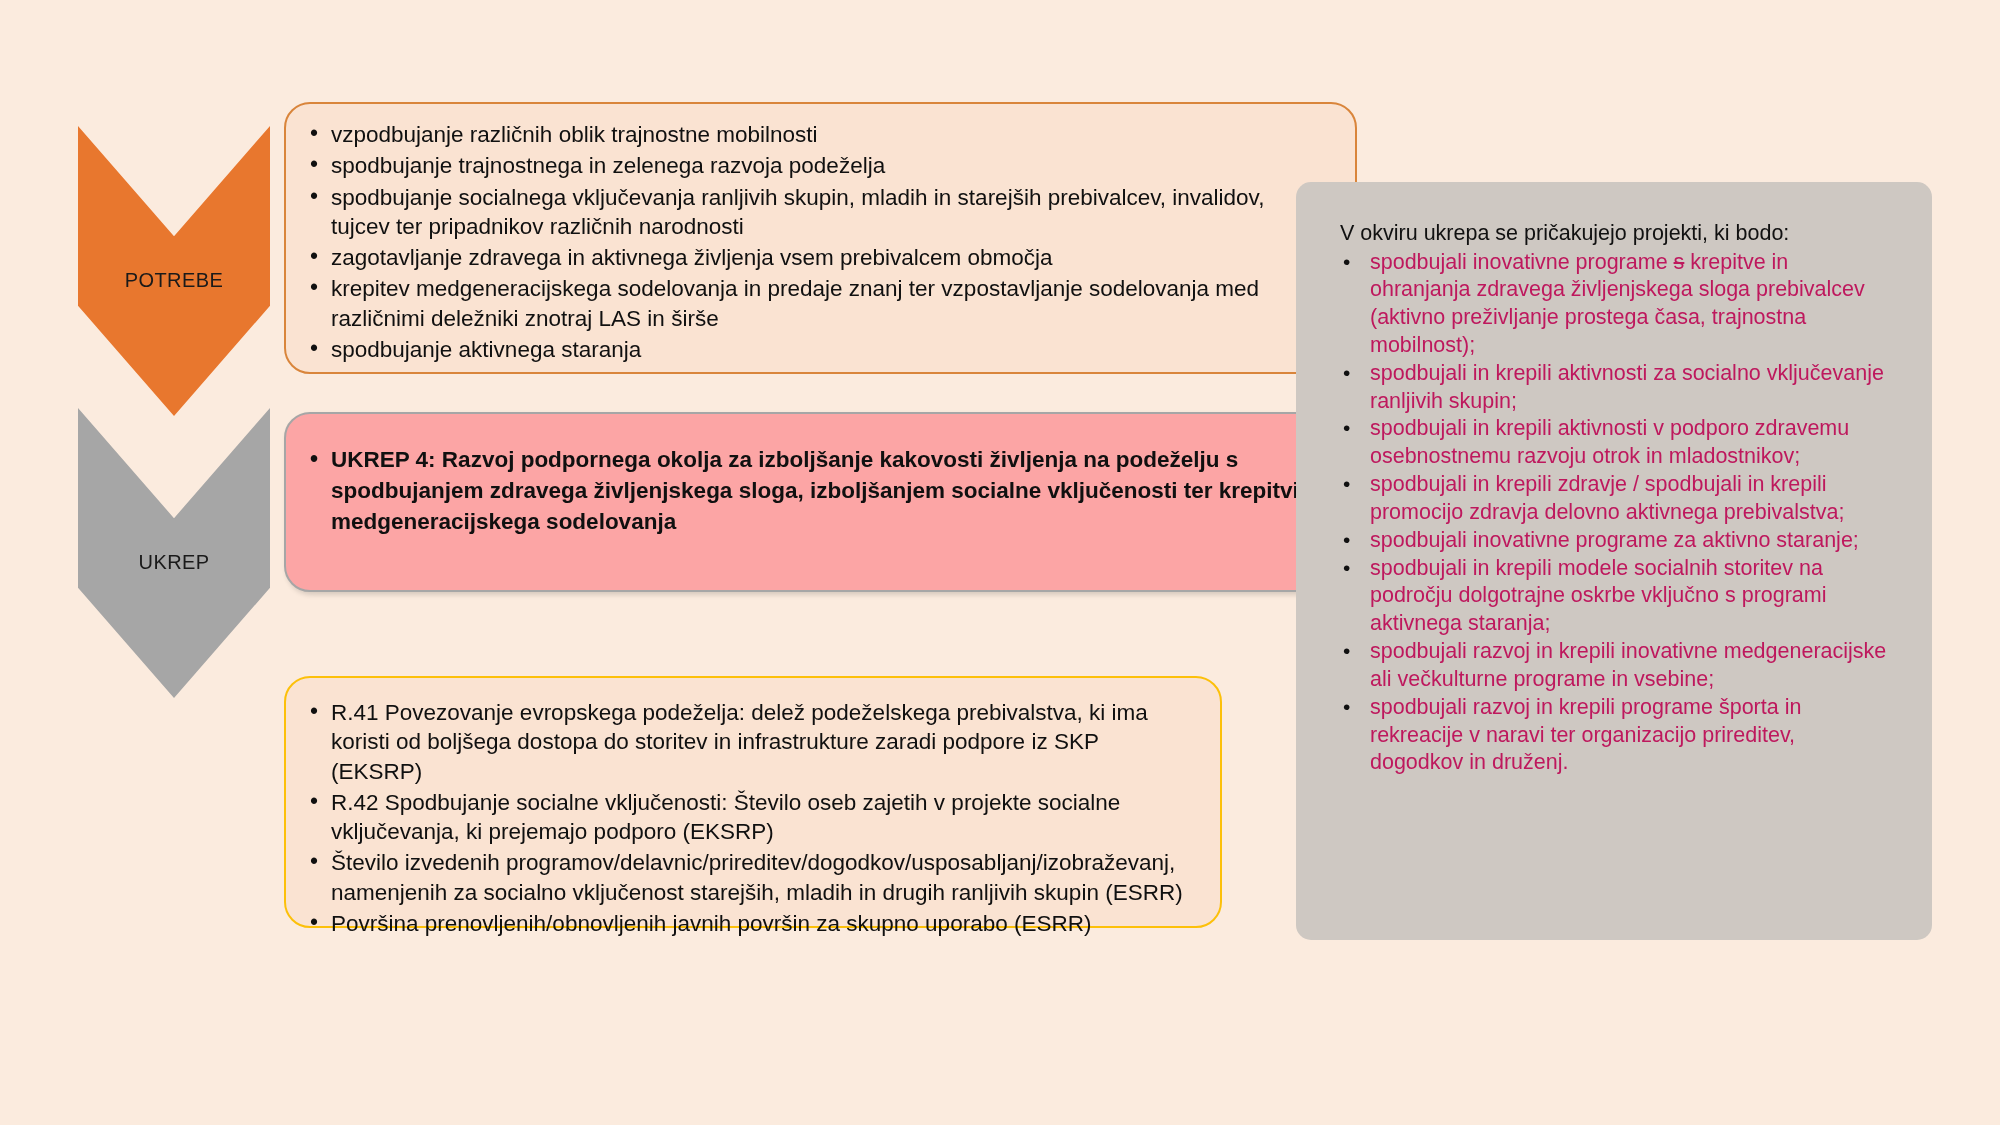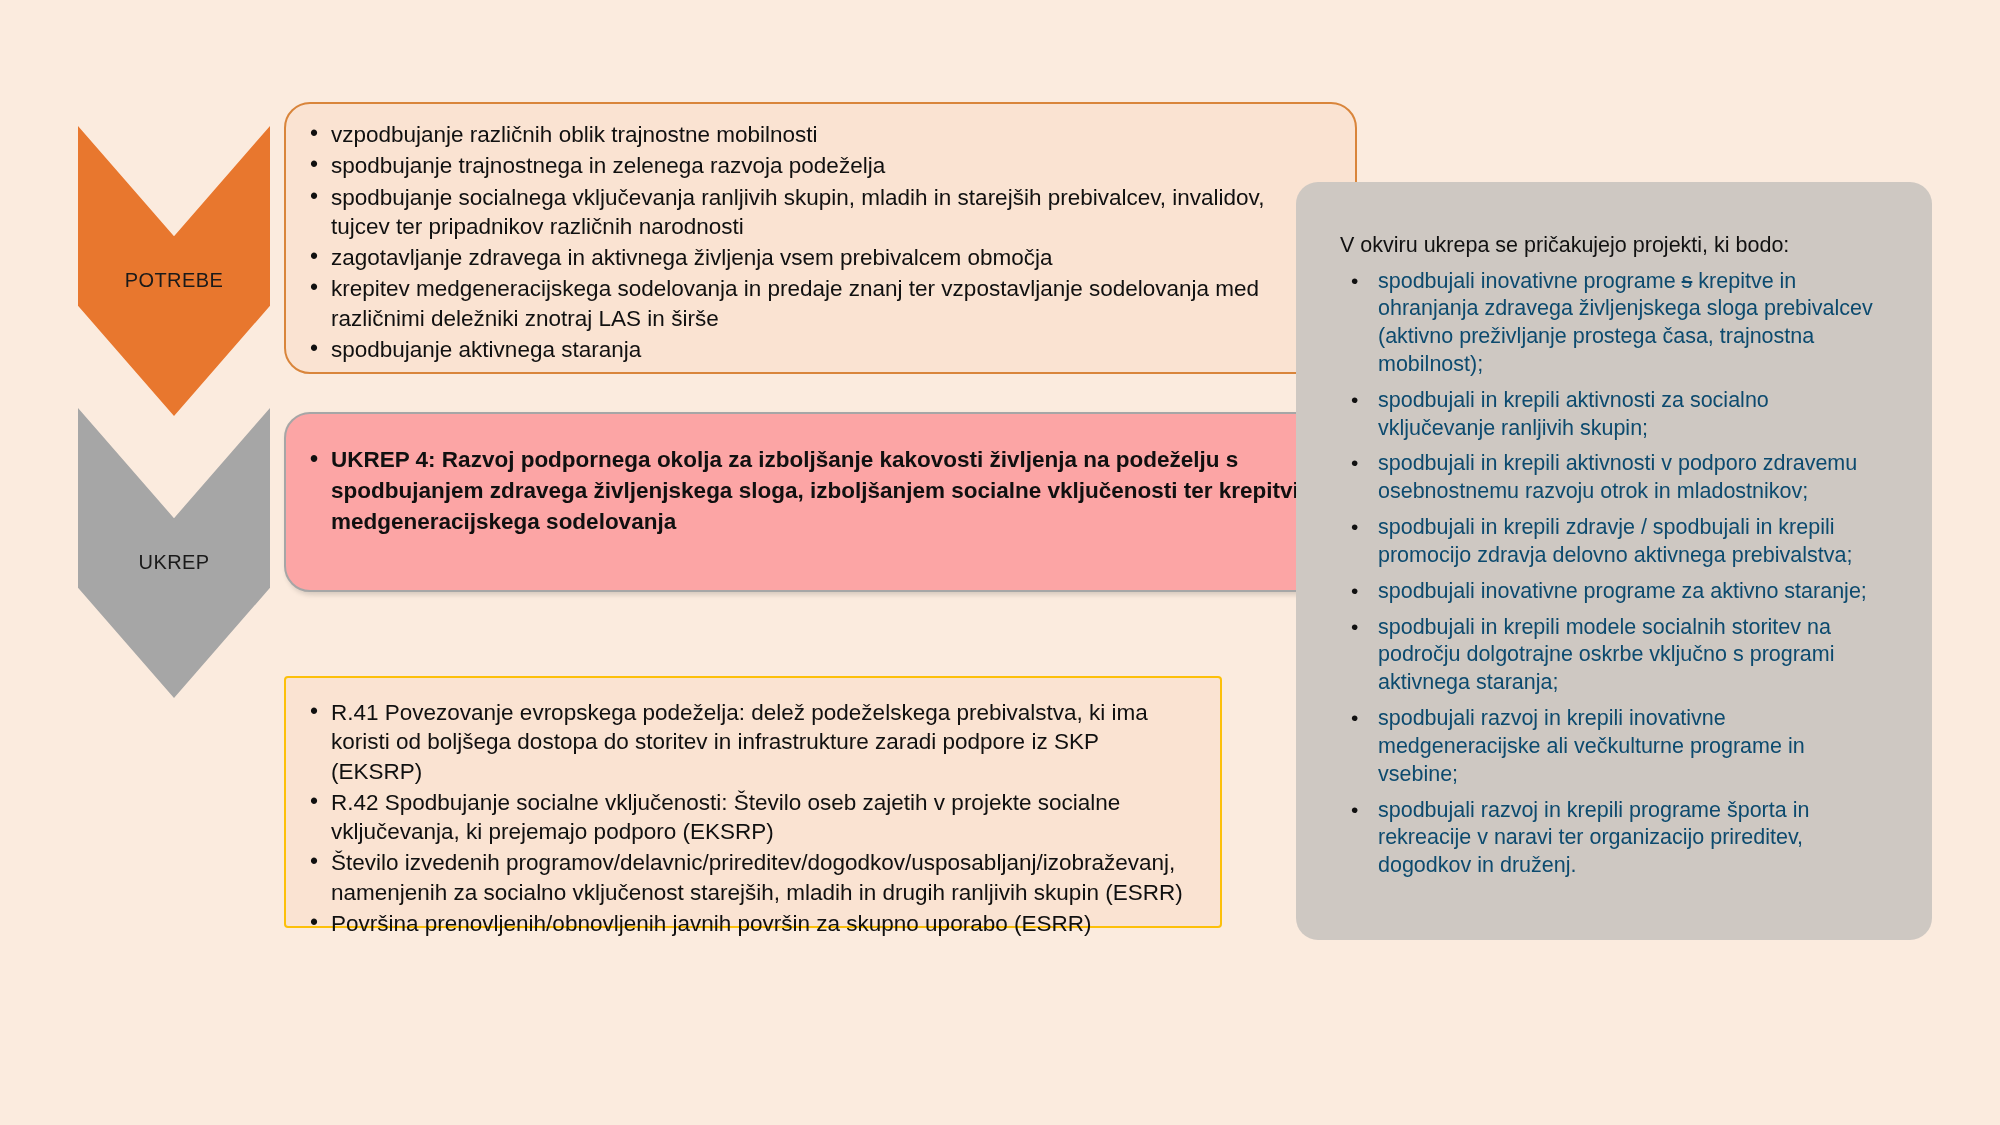--- a/index.html
+++ b/index.html
@@ -62,21 +62,21 @@
     background: #fca5a5;
     border: 2px solid #A6A6A6;
     border-radius: 26px;
     padding: 30px 26px 16px 22px;
     box-shadow: 2px 3px 5px rgba(0,0,0,0.14);
   }
   .box-kazalniki {
     left: 284px; top: 676px; width: 938px; height: 252px;
     background: #FAE3D2;
     border: 2px solid #FCC00A;
-    border-radius: 4px;
+    border-radius: 26px;
     padding: 20px 26px 16px 22px;
   }
 
   
   ul.blist {
     list-style: none;
     margin: 0;
     padding: 0;
   }
   ul.blist li {
@@ -103,42 +103,42 @@
   .box-ukrep ul.blist li::before { top: 0; }
 
   
   .grey-panel {
     position: absolute;
     left: 1296px;
     top: 182px;
     width: 636px;
     height: 758px;
     background: #CEC8C2;
-    border-radius: 22px;
+    border-radius: 15px;
     box-sizing: border-box;
-    padding: 50px 40px 20px 44px;
+    padding: 38px 40px 20px 44px;
   }
   .gp-intro {
     font-size: 21.5px;
     line-height: 1.28;
     color: #111;
     margin: 0 0 1px 0;
   }
   ul.gplist {
     list-style: none;
     margin: 0;
     padding: 0;
   }
   ul.gplist li {
     position: relative;
     padding-left: 30px;
-    margin: 8px;
+    margin: 0;
     font-size: 21.5px;
     line-height: 1.295;
-    color: #0c4a6e;
+    color: #be185d;
   }
   ul.gplist li::before {
     content: "\2022";
     position: absolute;
     left: 3px;
     top: -1px;
     font-size: 21px;
     color: #111;
   }
   .strike { text-decoration: line-through; }

